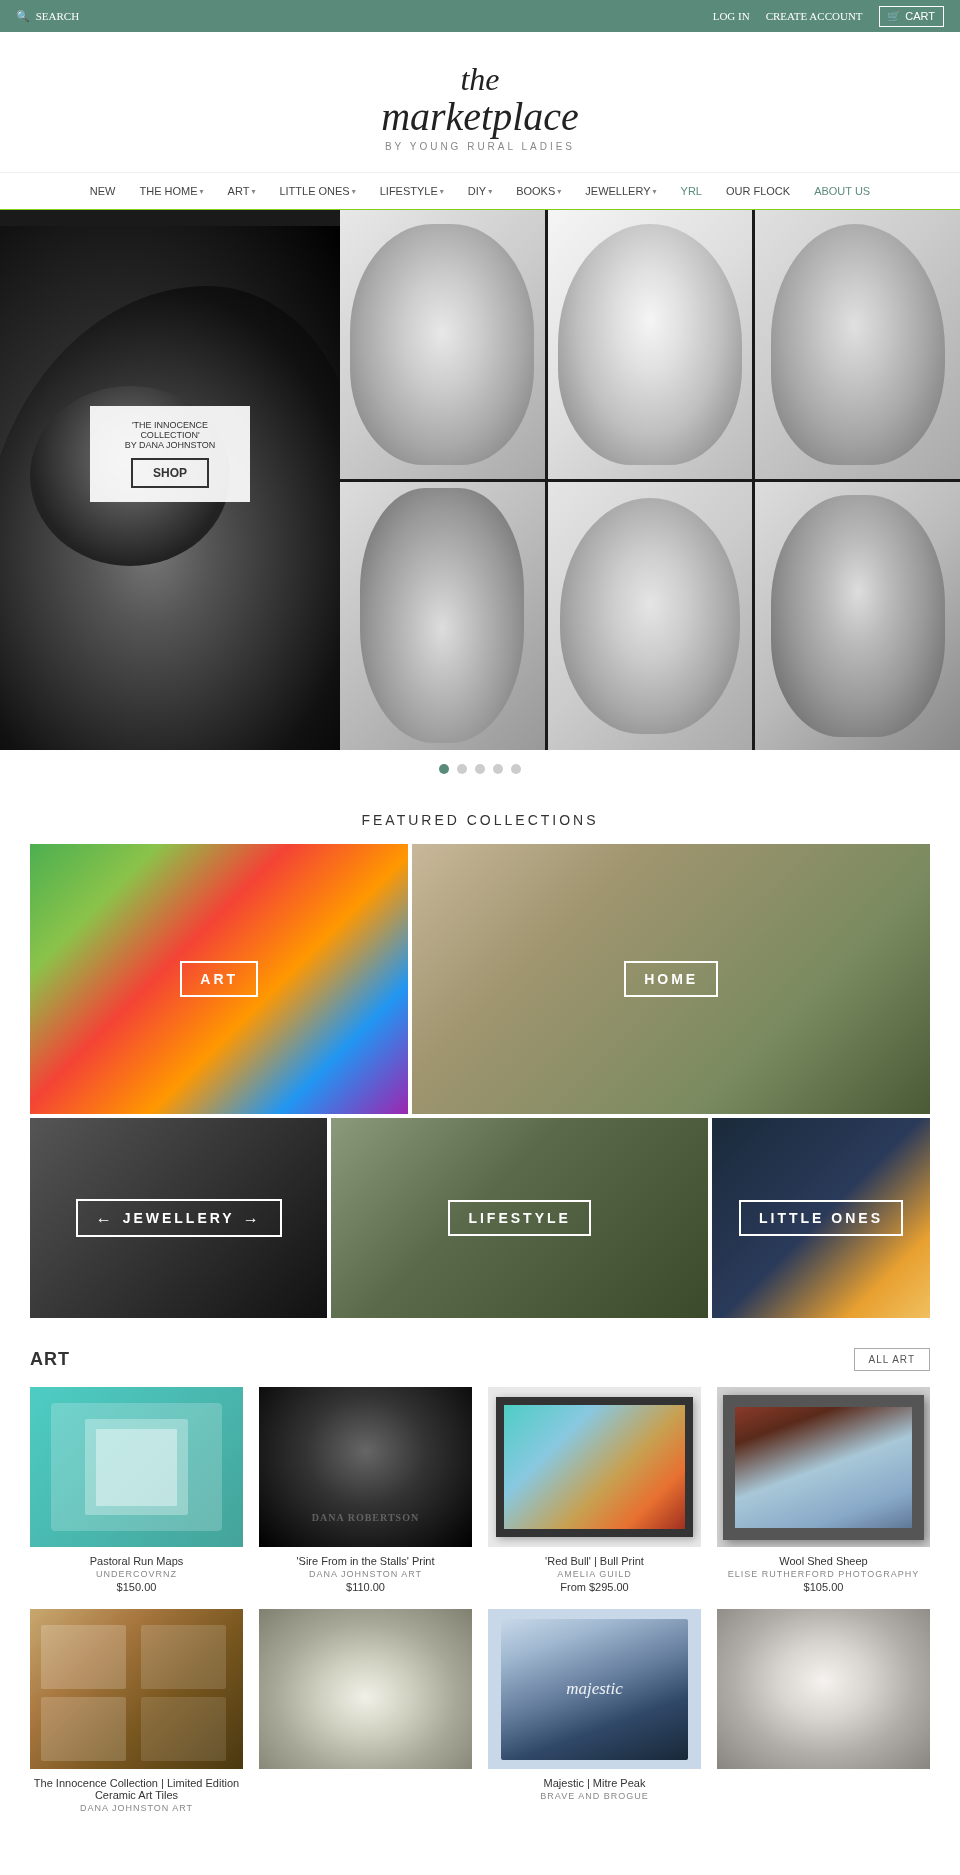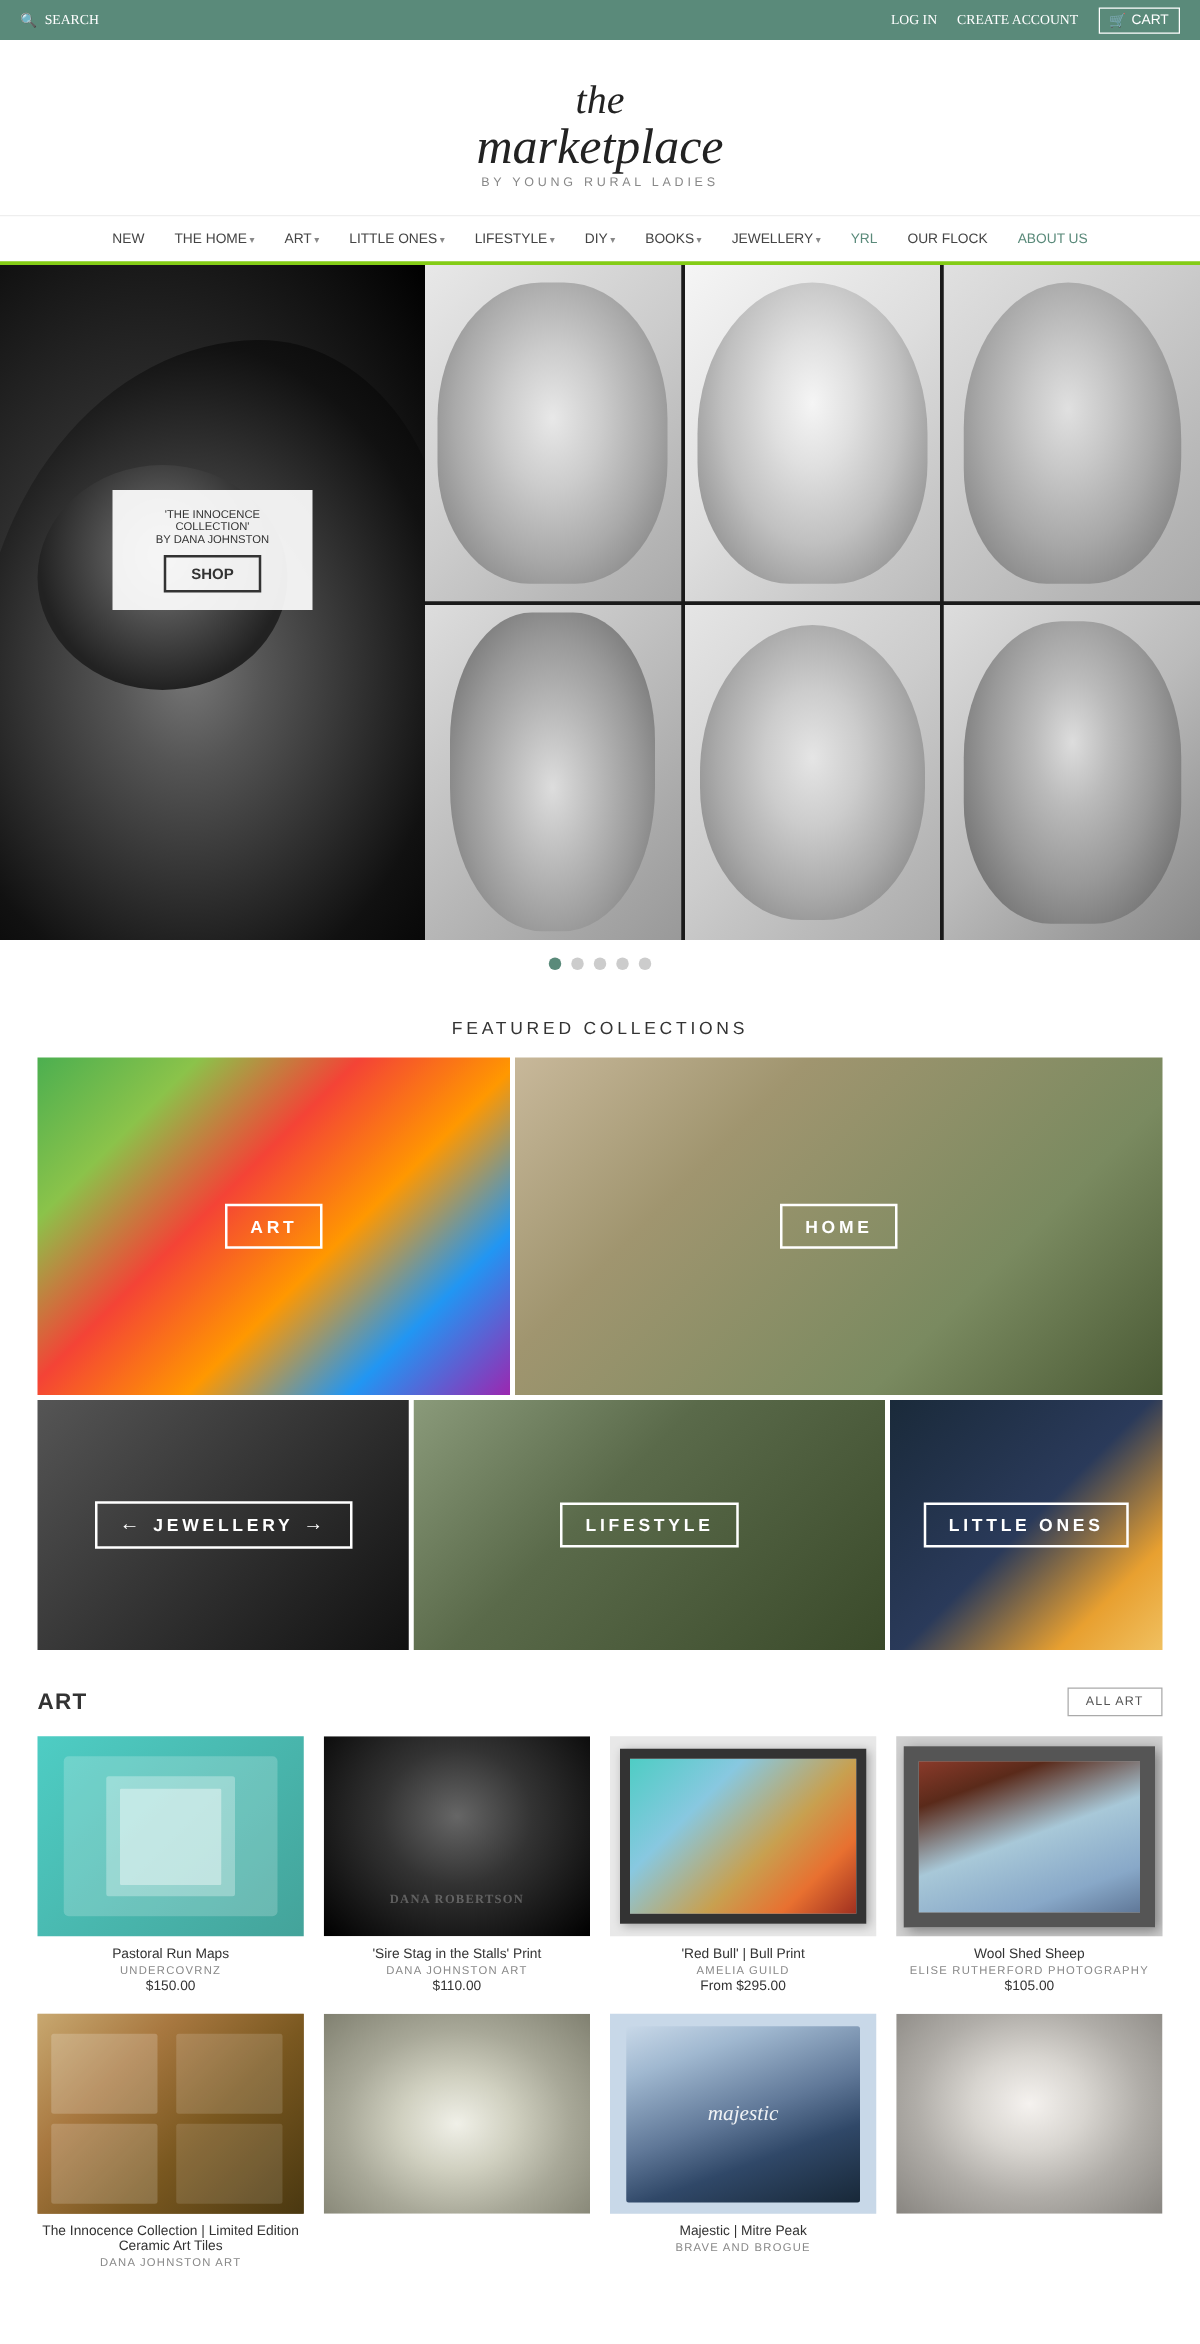--- a/index.html
+++ b/index.html
@@ -43,21 +43,21 @@
       font-family: Arial, sans-serif;
       font-size: 10px;
       letter-spacing: 3px;
       color: #888;
       margin-top: 4px;
     }
 
     
     .main-nav {
       border-top: 1px solid #eee;
-      border-bottom: 3px solid #84cc16;
+      border-bottom: 1px solid #84cc16;
       display: flex;
       justify-content: center;
       align-items: center;
       gap: 24px;
       padding: 12px 0;
     }
     .nav-item {
       font-family: Arial, sans-serif;
       font-size: 11px;
       color: #444;
@@ -72,21 +72,21 @@
     
     .hero {
       position: relative;
       width: 960px;
       height: 540px;
       overflow: hidden;
       background: #1a1a1a;
     }
     .hero-left {
       position: absolute;
-      left: 0; top: 0;
+      left: 0; top: 16px;
       width: 340px; height: 540px;
       background: #222;
       overflow: hidden;
     }
     .hero-text-box {
       position: absolute;
       left: 90px; top: 180px;
       background: rgba(255,255,255,0.92);
       padding: 14px 16px;
       text-align: center;
@@ -472,21 +472,21 @@
       <div class="art-vendor">UNDERCOVRNZ</div>
       <div class="art-price">$150.00</div>
     </div>
 
     <div class="art-item">
       <div class="art-thumb art-thumb-stag">
         <div style="width:100%; height:100%; background: radial-gradient(ellipse at 50% 40%, #666 0%, #333 40%, #111 80%, #000 100%); display:flex; align-items:center; justify-content:center;">
           <div style="color:#888; font-size:10px; text-align:center; letter-spacing:1px; margin-top:100px; opacity:0.6;">DANA ROBERTSON</div>
         </div>
       </div>
-      <div class="art-name">'Sire Stag in the Stalls' Print</div>
+      <div class="art-name">'Sire From in the Stalls' Print</div>
       <div class="art-vendor">DANA JOHNSTON ART</div>
       <div class="art-price">$110.00</div>
     </div>
 
     <div class="art-item">
       <div class="art-thumb" style="background:#e8e8e8; position:relative;">
         <div class="framed" style="width:90%; background: linear-gradient(135deg, #4ecdc4 0%, #88c8e0 30%, #c8a050 60%, #e87030 80%, #a03020 100%); display:flex; align-items:center; justify-content:center; flex:1; margin:8px;">
         </div>
       </div>
       <div class="art-name">'Red Bull' | Bull Print</div>

